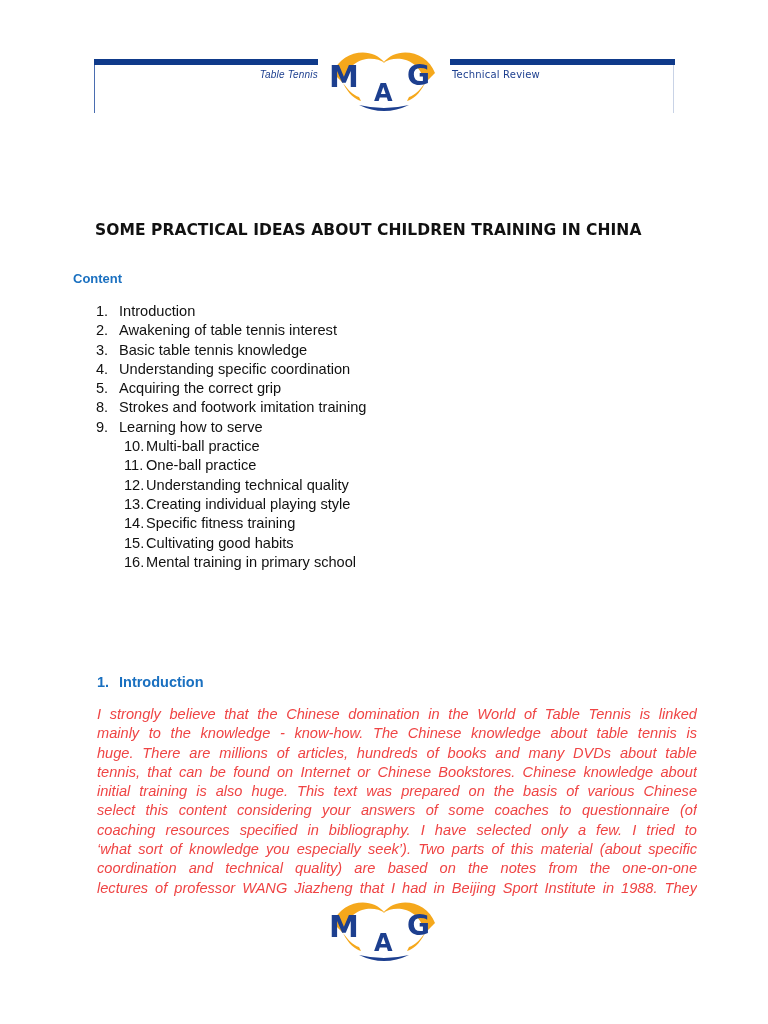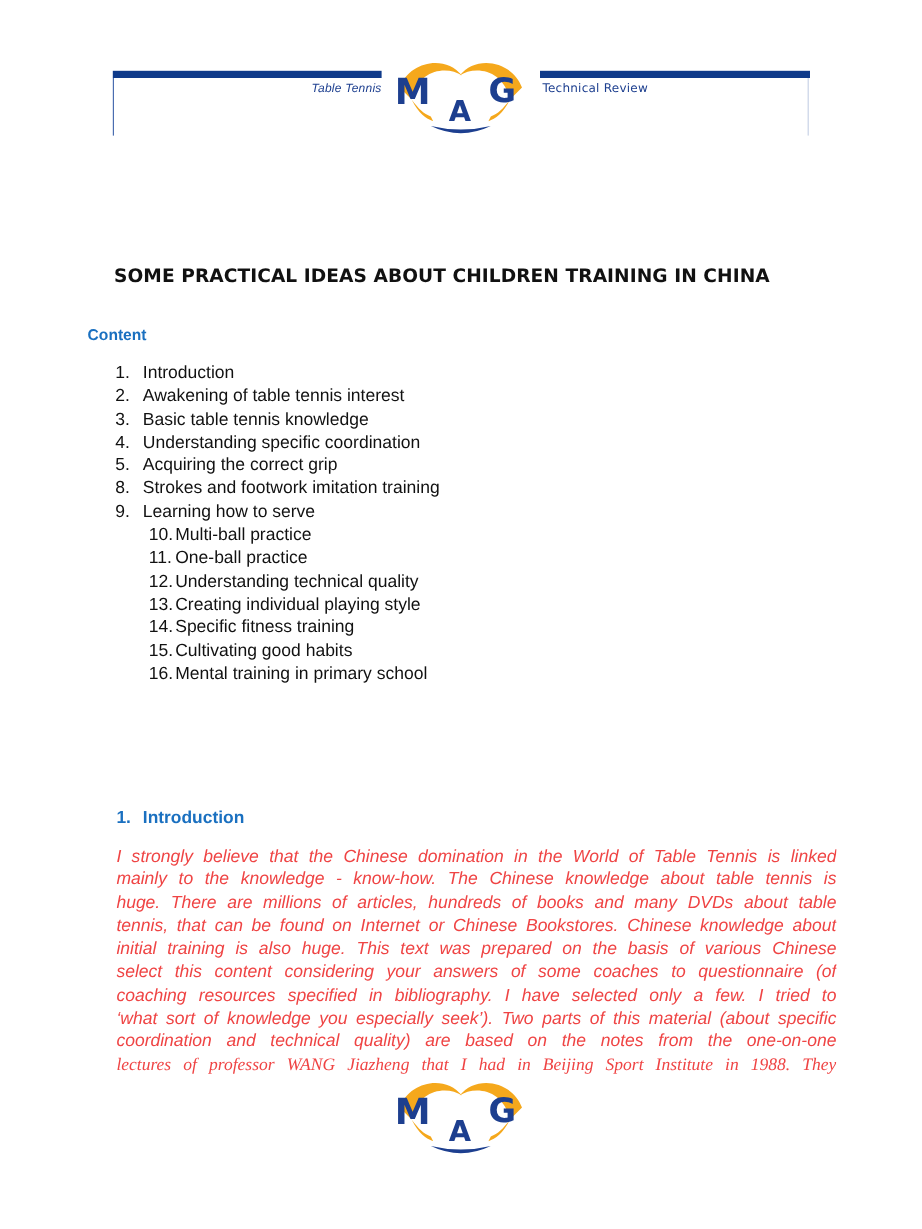--- a/index.html
+++ b/index.html
@@ -31,21 +31,21 @@
   .toc .num { display: inline-block; width: 23px; }
   .toc .num.wide { width: 22px; margin-left: 28px; }
 
   
   .section-heading { position: absolute; left: 97px; top: 674px; font-size: 14.5px; font-weight: bold; color: #1a70c0; }
   .section-heading .num { display: inline-block; width: 22px; }
 
   .body-text { position: absolute; left: 97px; top: 705px; width: 600px; }
   .body-text .line { height: 19.3px; line-height: 19.3px; font-size: 14.6px; font-style: italic;
                      color: #ef4444; text-align: justify; text-align-last: justify; white-space: nowrap; overflow: hidden; }
-  .body-text .line.last { text-align-last: justify; font-family: Liberation Serif, serif; }
+  .body-text .line.last { text-align-last: justify; }
 </style>
 </head>
 <body>
 
 <div class="banner">
   <div class="bar-left"></div>
   <div class="bar-right"></div>
   <div class="rule-left"></div>
   <div class="rule-right"></div>
   <span class="tag-left">Table Tennis</span>

